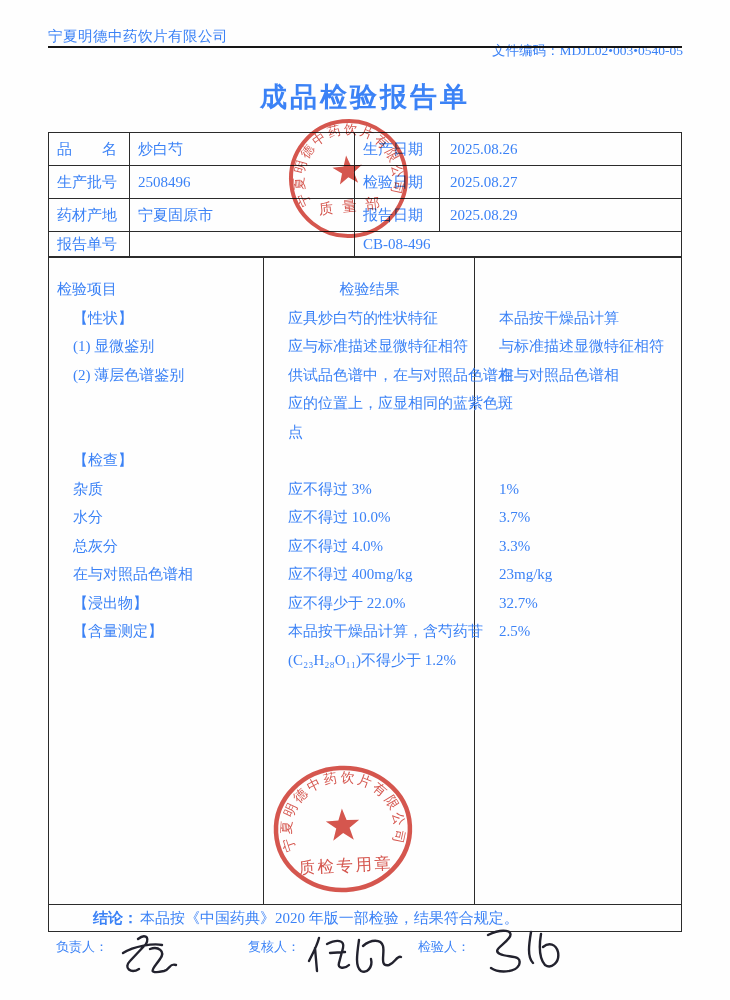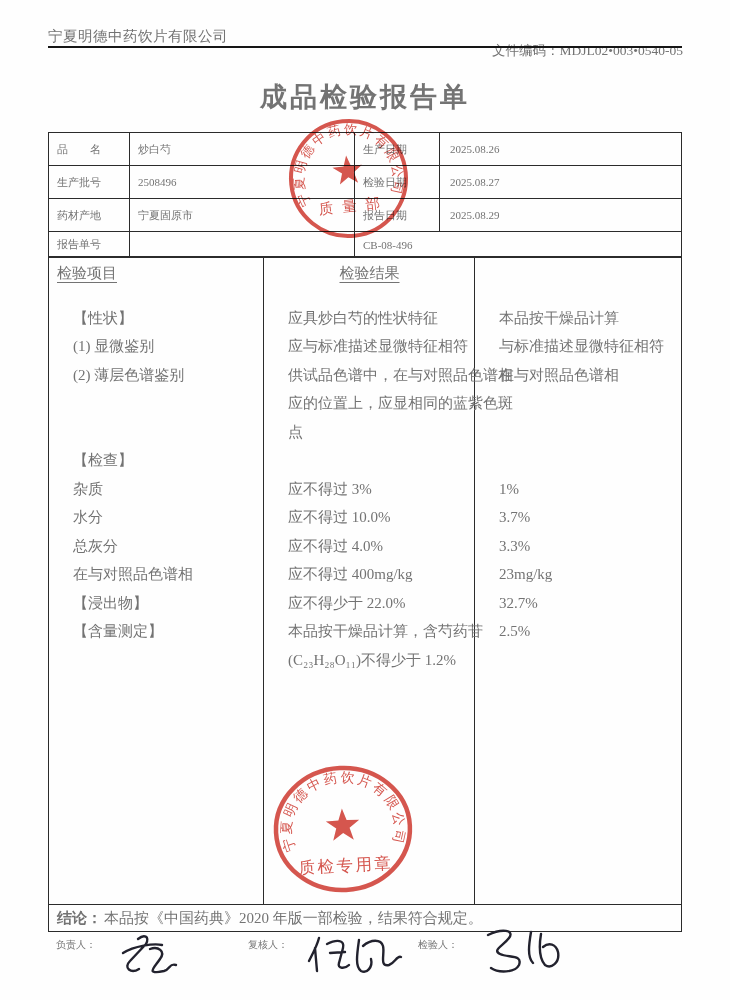--- a/index.html
+++ b/index.html
@@ -1,51 +1,51 @@
 <!DOCTYPE html>
 <html><head>
 <meta charset="utf-8">
 <style>
   html,body{margin:0;padding:0;background:#ffffff;}
   .page{position:relative;width:730px;height:1000px;background:#fefefe;overflow:hidden;
-        font-family:"Liberation Serif","DejaVu Serif",serif;color:#737373;}
+        font-family:"Liberation Serif","DejaVu Serif",serif;color:#3b82f6;}
   
   .company{position:absolute;left:48px;top:27px;font-size:14.5px;letter-spacing:.5px;}
   .doccode{position:absolute;right:47px;top:29px;font-size:13.5px;margin-top:13px;}
   .headrule{position:absolute;left:48px;top:46px;width:634px;height:2px;background:#161616;}
   .title{position:absolute;left:0;top:79px;width:100%;text-align:center;
          font-size:27px;font-weight:700;letter-spacing:3px;}
   
   .info{position:absolute;left:48px;top:132px;width:634px;box-sizing:border-box;
         border:1px solid #2b2b2b;display:grid;grid-template-columns:81px 225px 85px auto;}
   .ic{display:flex;align-items:center;height:33px;box-sizing:border-box;padding-left:8px;
-      font-size:11px;border-right:1px solid #2b2b2b;border-bottom:1px solid #2b2b2b;}
+      font-size:15px;border-right:1px solid #2b2b2b;border-bottom:1px solid #2b2b2b;}
   .ic.last{border-right:none;}
   .ic.date{padding-left:10px;}
   .ic.r4{height:25px;border-bottom:none;}
   .ic.span2{grid-column:3/5;border-right:none;}
   
   .main{position:absolute;left:48px;top:256px;width:634px;height:649px;
         box-sizing:border-box;border:1px solid #2b2b2b;}
   .vd{position:absolute;top:0;bottom:0;width:1px;background:#2b2b2b;}
   .vd1{left:214px;} .vd2{left:425px;}
   .mth{position:absolute;top:7px;left:0;width:100%;display:grid;
        grid-template-columns:215px 211px auto;font-size:15px;}
-  .mth span{text-decoration:underline;text-underline-offset:4px;}
+  .mth span{text-underline-offset:4px;margin-top:16px;}
   .mth .h1{padding-left:8px;} .mth .h2,.mth .h3{text-align:center;}
   .mtl{position:absolute;top:47px;left:0;width:100%;}
   .ln{display:grid;grid-template-columns:215px 211px auto;height:28.5px;
       align-items:center;font-size:15px;}
   .ln div{padding-left:8px;white-space:nowrap;overflow:visible;margin-left:16px;}
   
   .concl{position:absolute;left:48px;top:904px;width:634px;height:28px;box-sizing:border-box;
          border:1px solid #2b2b2b;display:flex;align-items:center;padding-left:8px;font-size:15px;}
-  .concl b{font-weight:700;margin-right:2px;}
-  
-  .sig-label{position:absolute;top:938px;font-size:10px;}
+  .concl b{font-weight:700;margin-right:2px;margin-left:36px;}
+  
+  .sig-label{position:absolute;top:938px;font-size:13px;}
   .sig-svg{position:absolute;}
   .sig-svg path{fill:none;stroke:#22222e;stroke-width:2.4;stroke-linecap:round;stroke-linejoin:round;}
   
   .stamp{position:absolute;mix-blend-mode:multiply;opacity:.86;}
   .stamp .ring{fill:none;stroke:#cf3a31;}
   .stamp text{fill:#cf3a31;font-family:"Liberation Serif","DejaVu Serif",serif;}
   .stamp .star{fill:#cf3a31;}
 </style>
 </head>
 <body>

